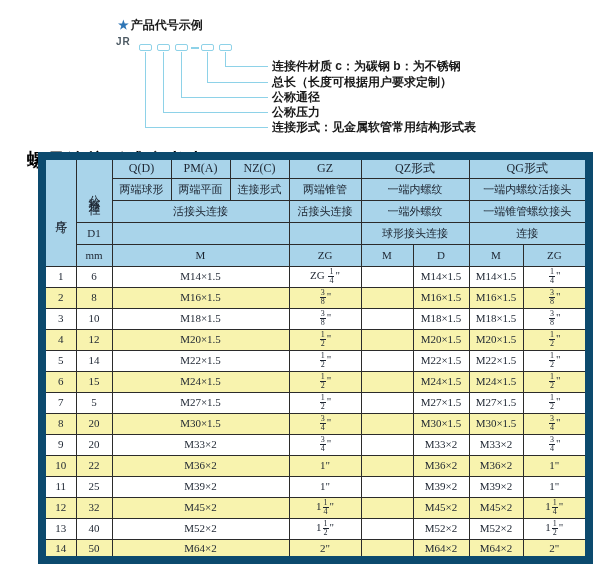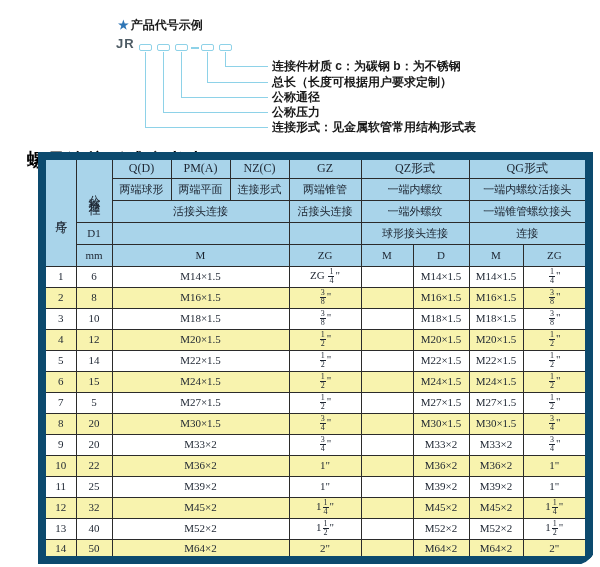--- a/index.html
+++ b/index.html
@@ -7,26 +7,26 @@
     --row-alt:#f8f3ae;
     --line:#8ed2e8;
     --star:#2e75b6;
     --border-dark:#222222;
     --ink:#1c2430;
   }
   *{margin:0;padding:0;box-sizing:border-box;}
   html,body{background:#ffffff;}
   .page{
     position:relative;width:600px;height:567px;background:#ffffff;overflow:hidden;
-    font-family:"Liberation Sans",sans-serif;color:#1a1a1a;border-radius:32px;
+    font-family:"Liberation Sans",sans-serif;color:#1a1a1a;
   }
   
   .diagram-heading{position:absolute;left:118px;top:17px;font-size:12px;font-weight:bold;}
   .diagram-heading .star{color:var(--star);margin-right:2px;}
-  .code-prefix{position:absolute;left:116px;top:36px;font-size:13px;font-weight:bold;color:#4d5a63;letter-spacing:1px;}
+  .code-prefix{position:absolute;left:116px;top:36px;font-size:10px;font-weight:bold;color:#4d5a63;letter-spacing:1px;}
   .code-box{position:absolute;top:44px;width:13px;height:7px;border:1px solid var(--line);border-radius:2px;background:#fff;}
   .code-dash{position:absolute;top:47px;width:8px;height:2px;background:var(--line);}
   .vline{position:absolute;width:1px;background:var(--line);}
   .hline{position:absolute;height:1px;background:var(--line);}
   .diag-label{position:absolute;left:272px;font-size:12px;font-weight:bold;color:#1a1a1a;white-space:nowrap;line-height:14px;}
   
   .table-title{
     position:absolute;left:27px;top:125px;font-size:18px;font-weight:bold;color:#000;
     font-family:"Liberation Serif",serif;letter-spacing:2px;margin-top:23px;
   }

